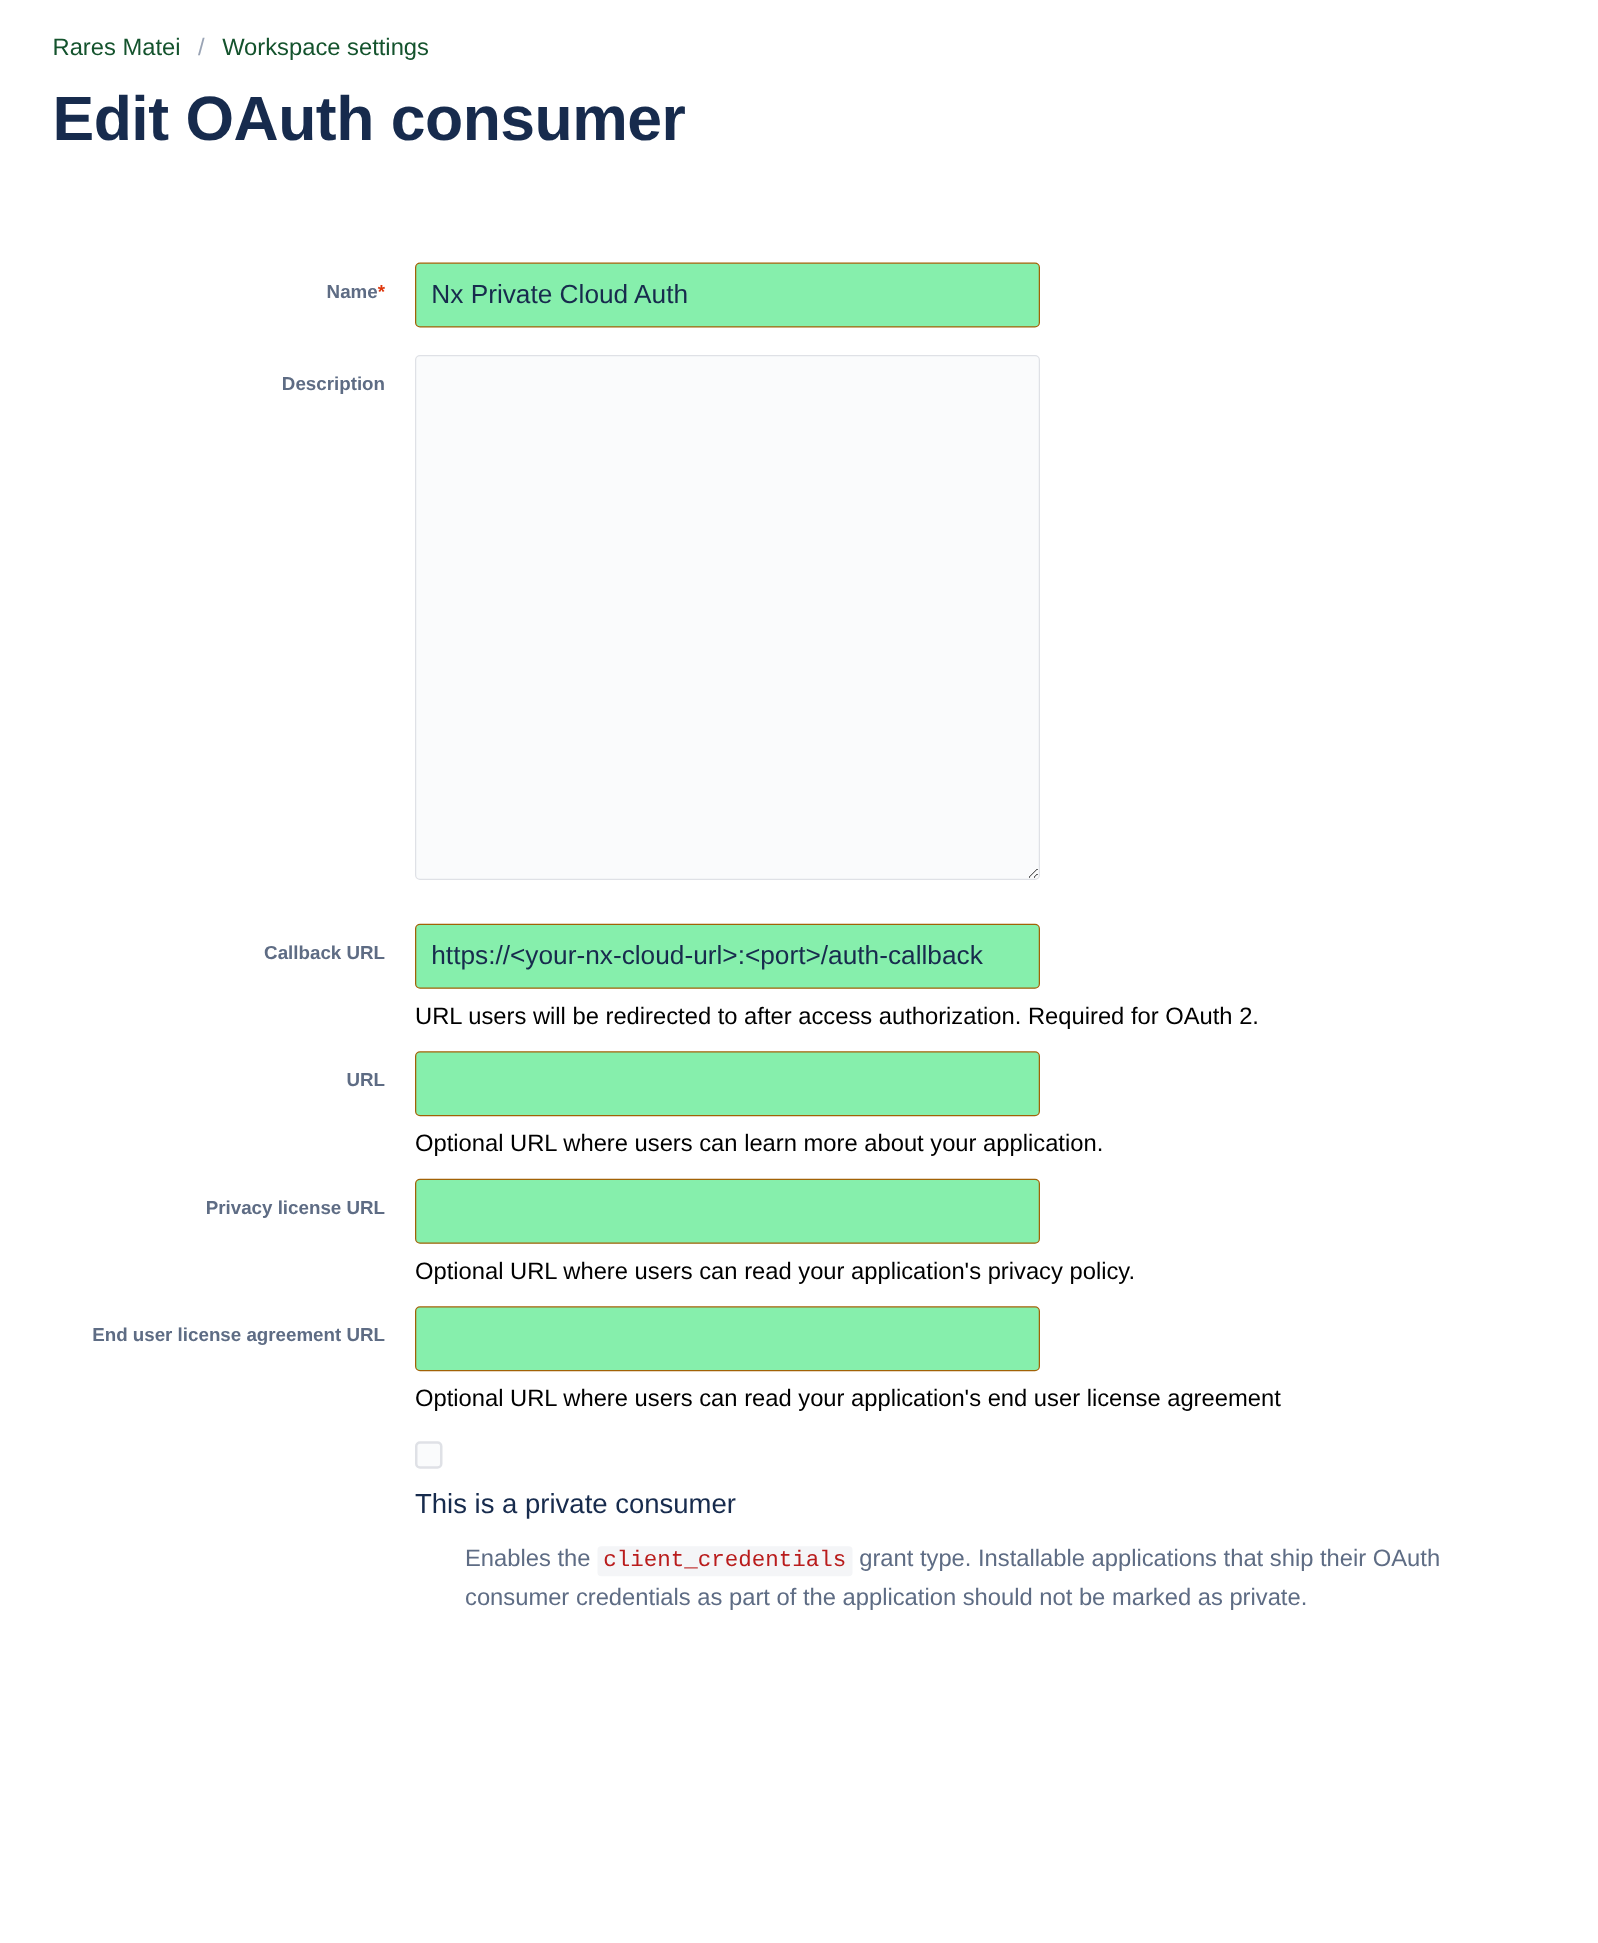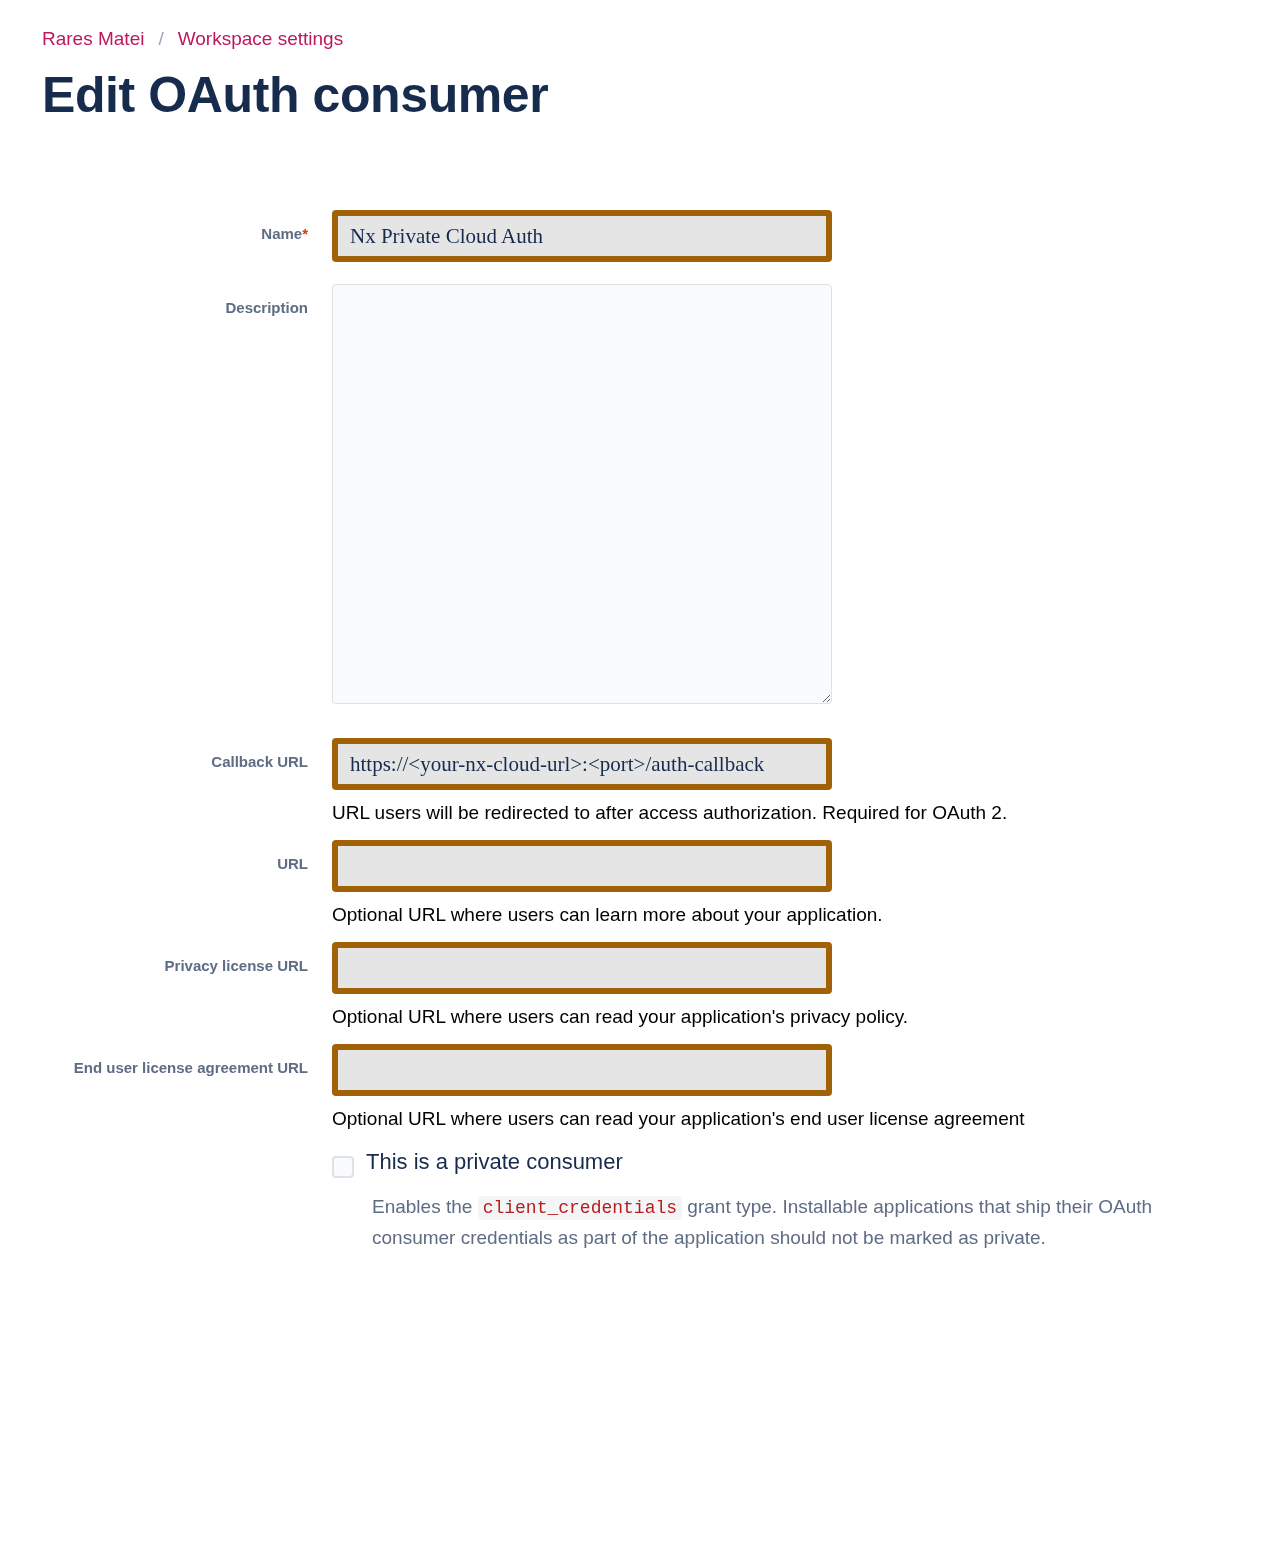--- a/index.html
+++ b/index.html
@@ -21,21 +21,21 @@
   
   .breadcrumb {
     display: flex;
     align-items: center;
     gap: 14px;
     font-size: 19px;
     color: #6b778c;
     margin-bottom: 16px;
   }
   .breadcrumb .crumb-link {
-    color: #be185d;
+    color: #14532d;
     text-decoration: none;
     cursor: pointer;
   }
   .breadcrumb .sep {
     color: #9aa4b5;
   }
   
   .page-title {
     font-size: 50px;
     font-weight: bold;
@@ -71,25 +71,25 @@
     color: #de350b;
     font-weight: bold;
   }
   .field-col {
     flex: 1 1 auto;
     min-width: 0;
   }
   input.text-input {
     width: 500px;
     height: 52px;
-    border: 6px solid #a16207;
+    border: 1px solid #a16207;
     border-radius: 4px;
-    background: #e5e5e5;
+    background: #86efac;
     font-size: 21px;
-    font-family: Liberation Serif, serif;
+    font-family: Liberation Sans, sans-serif;
     color: #172b4d;
     padding: 0 12px;
     outline: none;
   }
   textarea.text-area {
     width: 500px;
     height: 420px;
     border: 1px solid #dfe1e6;
     border-radius: 4px;
     background: #fafbfc;
@@ -105,23 +105,24 @@
     color: #000000;
     line-height: 26px;
     margin: 10px 0 14px 0;
     max-width: 900px;
   }
   .spacer-sm { height: 22px; }
   .spacer-md { height: 30px; }
   
   .checkbox-row {
     display: flex;
-    align-items: flex-end;
+    align-items: flex-start;
     gap: 12px;
     margin-top: 4px;
+    flex-direction: column;
   }
   .checkbox-box {
     width: 22px;
     height: 22px;
     border: 2px solid #dfe1e6;
     border-radius: 4px;
     background: #fafbfc;
     flex: 0 0 22px;
     margin-top: 6px;
     cursor: pointer;

